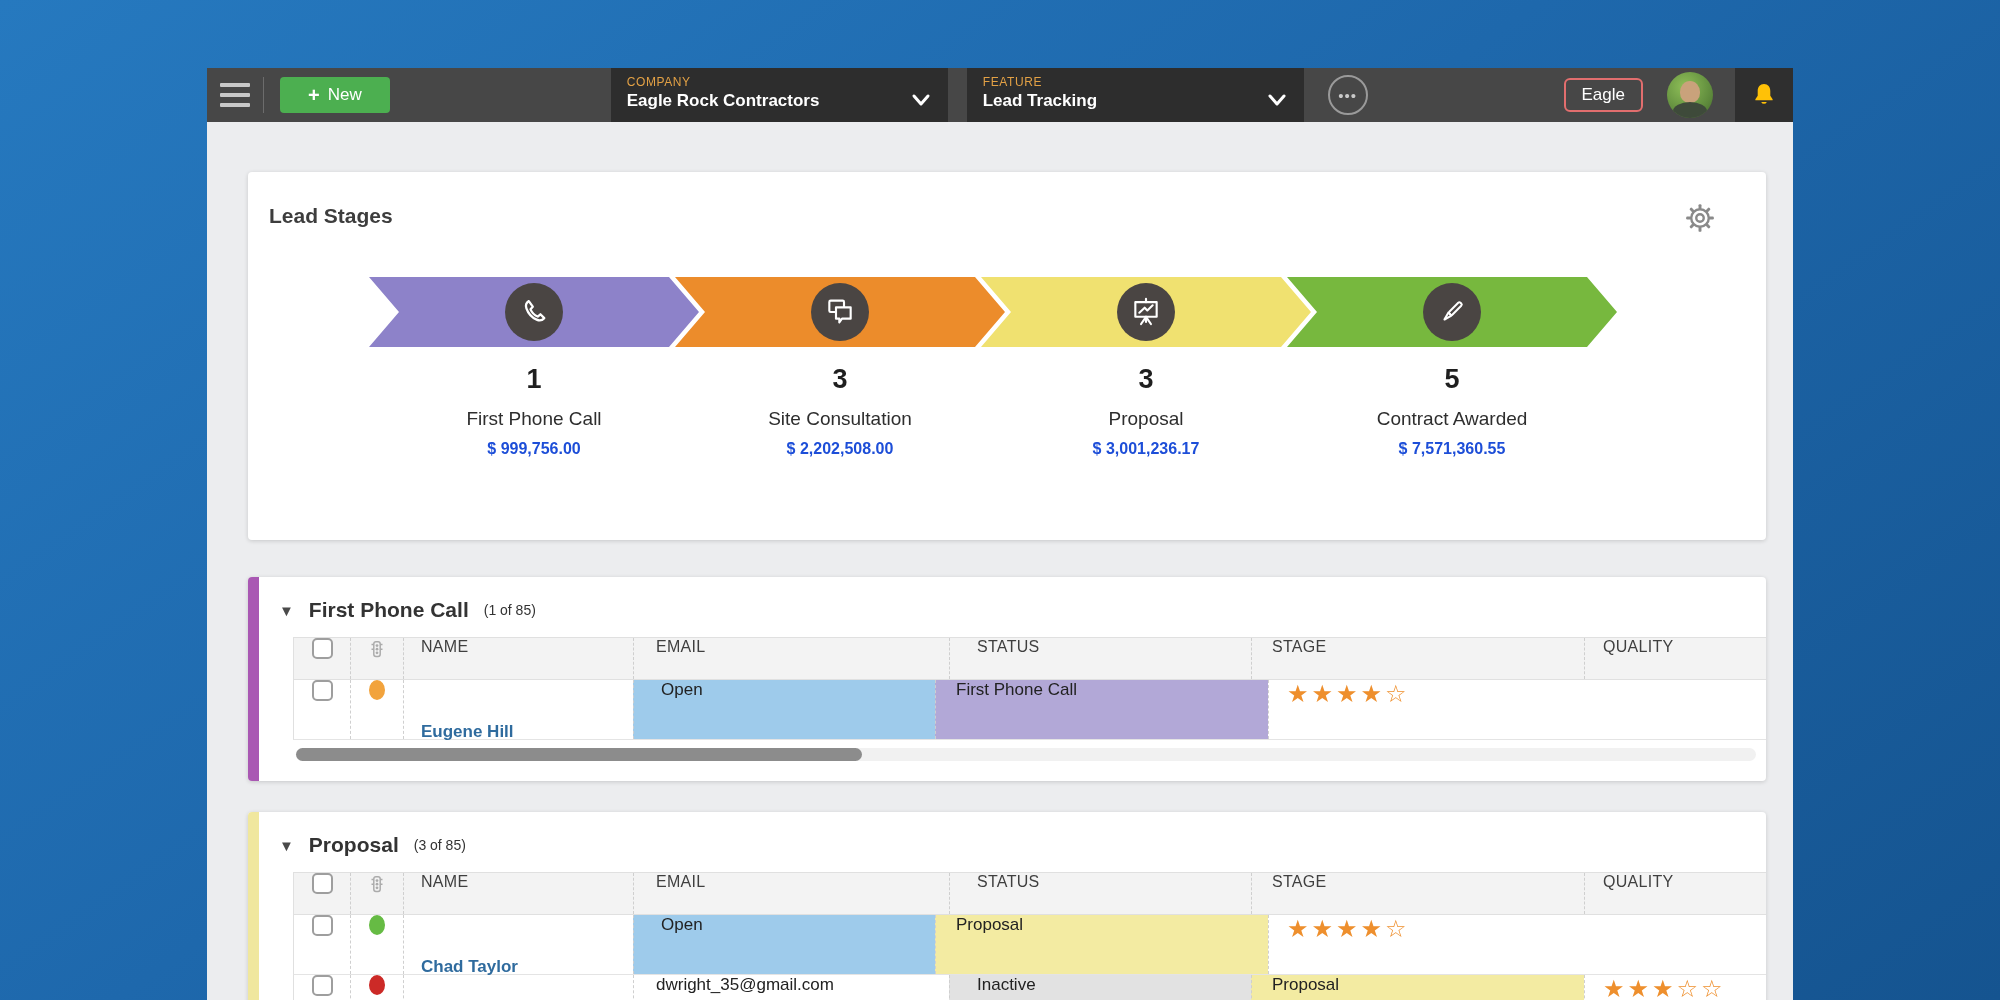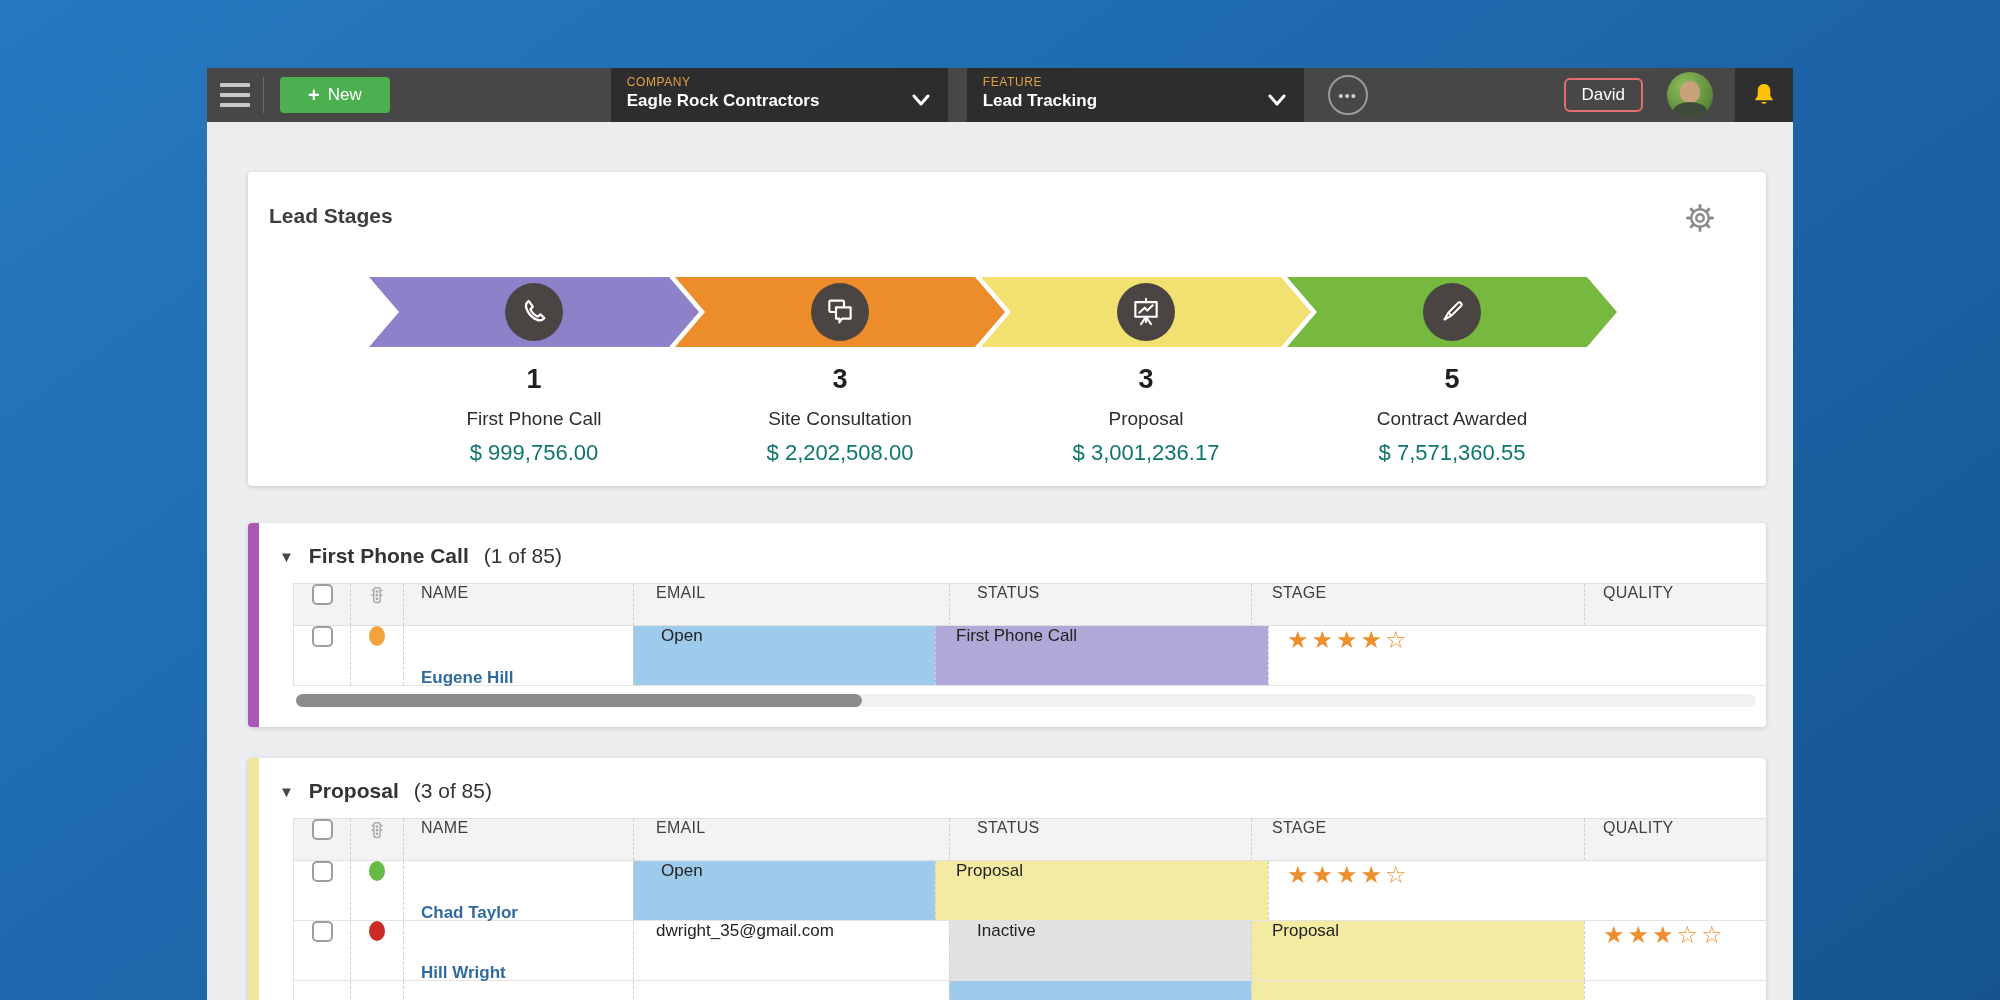--- a/index.html
+++ b/index.html
@@ -29,41 +29,41 @@
   .ellipsis-btn { margin-left: 24px; width: 40px; height: 40px; border: 2px solid #9A9A9A; border-radius: 50%; color: #C9C9C9; font-size: 15px; letter-spacing: 1px; display: flex; align-items: center; justify-content: center; background: transparent; cursor: pointer; font-family: inherit; }
   .nav-right { margin-left: auto; display: flex; align-items: center; }
   .help-btn { border: 2px solid #E26E6E; background: transparent; color: #fff; font-size: 17px; border-radius: 6px; padding: 5px 16px; cursor: pointer; font-family: inherit; }
   .avatar { width: 46px; height: 46px; border-radius: 50%; margin: 0 22px 0 24px; background: radial-gradient(circle at 38% 32%, #8FBF58 0%, #5E8A3C 65%, #43682A 100%); position: relative; overflow: hidden; cursor: pointer; }
   .avatar .face { position: absolute; left: 13px; top: 9px; width: 20px; height: 22px; border-radius: 50% 50% 45% 45%; background: #C9A27B; }
   .avatar .body { position: absolute; left: 6px; top: 30px; width: 34px; height: 18px; border-radius: 50% 50% 0 0; background: #3E4A3A; }
   .bell-wrap { width: 58px; height: 54px; background: #2F2F2F; display: flex; align-items: center; justify-content: center; cursor: pointer; }
   
   .content { padding: 50px 0 0 41px; }
   .card, .section-panel { width: 1518px; background: #fff; border-radius: 4px; box-shadow: 0 1px 4px rgba(0,0,0,.16); }
-  .card { height: 314px; position: relative; }
+  .card { height: 368px; position: relative; }
   .card-title { position: absolute; left: 21px; top: 32px; font-size: 21px; font-weight: bold; color: #3D3D3D; }
   .gear-btn { position: absolute; right: 50px; top: 30px; background: none; border: none; cursor: pointer; }
   .chev-row { position: absolute; left: 121px; top: 105px; display: flex; }
   .chev { width: 330px; height: 70px; margin-right: -24px; position: relative; flex: none;
     clip-path: polygon(0 0, calc(100% - 30px) 0, 100% 50%, calc(100% - 30px) 100%, 0 100%, 30px 50%); }
   .chev-icon { position: absolute; left: 50%; top: 50%; transform: translate(-50%,-50%); width: 58px; height: 58px; border-radius: 50%; background: #4A4543; display: flex; align-items: center; justify-content: center; }
   .stats-row { position: absolute; left: 133px; top: 192px; display: flex; }
   .stat { width: 306px; text-align: center; flex: none; }
   .stat .num { font-size: 27px; font-weight: bold; color: #1F1F1F; }
   .stat .lbl { font-size: 19px; color: #2E2E2E; margin-top: 13px; }
-  .stat .amt { font-size: 22px; color: #0f766e; margin-top: 10px; }
+  .stat .amt { font-size: 16px; color: #1d4ed8; margin-top: 10px; font-weight: bold; }
   
   .section-panel { position: relative; overflow: hidden; padding: 18px 0 0 31px; }
   .section-1 { margin-top: 37px; padding-bottom: 20px; }
   .section-2 { margin-top: 31px; height: 250px; }
   .stripe { position: absolute; left: 0; top: 0; bottom: 0; width: 11px; }
   .sec-header { display: flex; align-items: center; gap: 15px; height: 30px; }
   .collapse-tri { font-size: 15px; color: #4A4A4A; cursor: pointer; background: none; border: none; font-family: inherit; }
   .sec-title { font-size: 21px; font-weight: bold; color: #333; }
-  .sec-count { font-size: 21px; color: #333; }
+  .sec-count { font-size: 14px; color: #333; }
   .table-wrap { margin: 12px 0 0 14px; width: 1473px; overflow: hidden; }
   .t-inner { width: 1550px; }
   .t-header { height: 43px; background: #F3F3F3; border: 1px solid #E0E0E0; border-right: none; display: flex; }
   .t-row { height: 60px; background: #fff; border-left: 1px solid #E0E0E0; border-bottom: 1px solid #E4E4E4; display: flex; }
   .t-cell { flex: none; display: flex; align-items: flex-start; border-left: 1px dashed #CFCFCF; height: 100%; }
   .t-cell:first-child { border-left: none; }
   .c-check { width: 56px; justify-content: center; }
   .c-dot { width: 53px; justify-content: center; }
   .c-name { width: 230px; padding-left: 17px; }
   .c-email { width: 316px; padding-left: 22px; }
@@ -113,21 +113,21 @@
       <span class="sel-caret">
         <svg width="22" height="16" viewBox="0 0 22 16">
             <polyline points="4,4 11,12 18,4" fill="none" stroke="#fff" stroke-width="3" stroke-linecap="round" stroke-linejoin="round"></polyline>
           </svg>
       </span>
     </div>
 
     <button class="ellipsis-btn">•••</button>
 
     <div class="nav-right">
-      <button class="help-btn">David</button>
+      <button class="help-btn">Eagle</button>
       <div class="avatar">
           <span class="face"></span>
           <span class="body"></span>
         </div>
       <div class="bell-wrap">
         <span>
           <svg width="28" height="28" viewBox="0 0 24 24">
             <path d="M12 2.5 C8.6 2.5 6.6 5 6.6 8.5 L6.6 12.6 L4.6 15.6 L4.6 16.4 L19.4 16.4 L19.4 15.6 L17.4 12.6 L17.4 8.5 C17.4 5 15.4 2.5 12 2.5 Z" fill="#FFC107"></path>
             <path d="M9.6 18 A2.6 2.6 0 0 0 14.4 18 Z" fill="#FFC107"></path>
           </svg>

